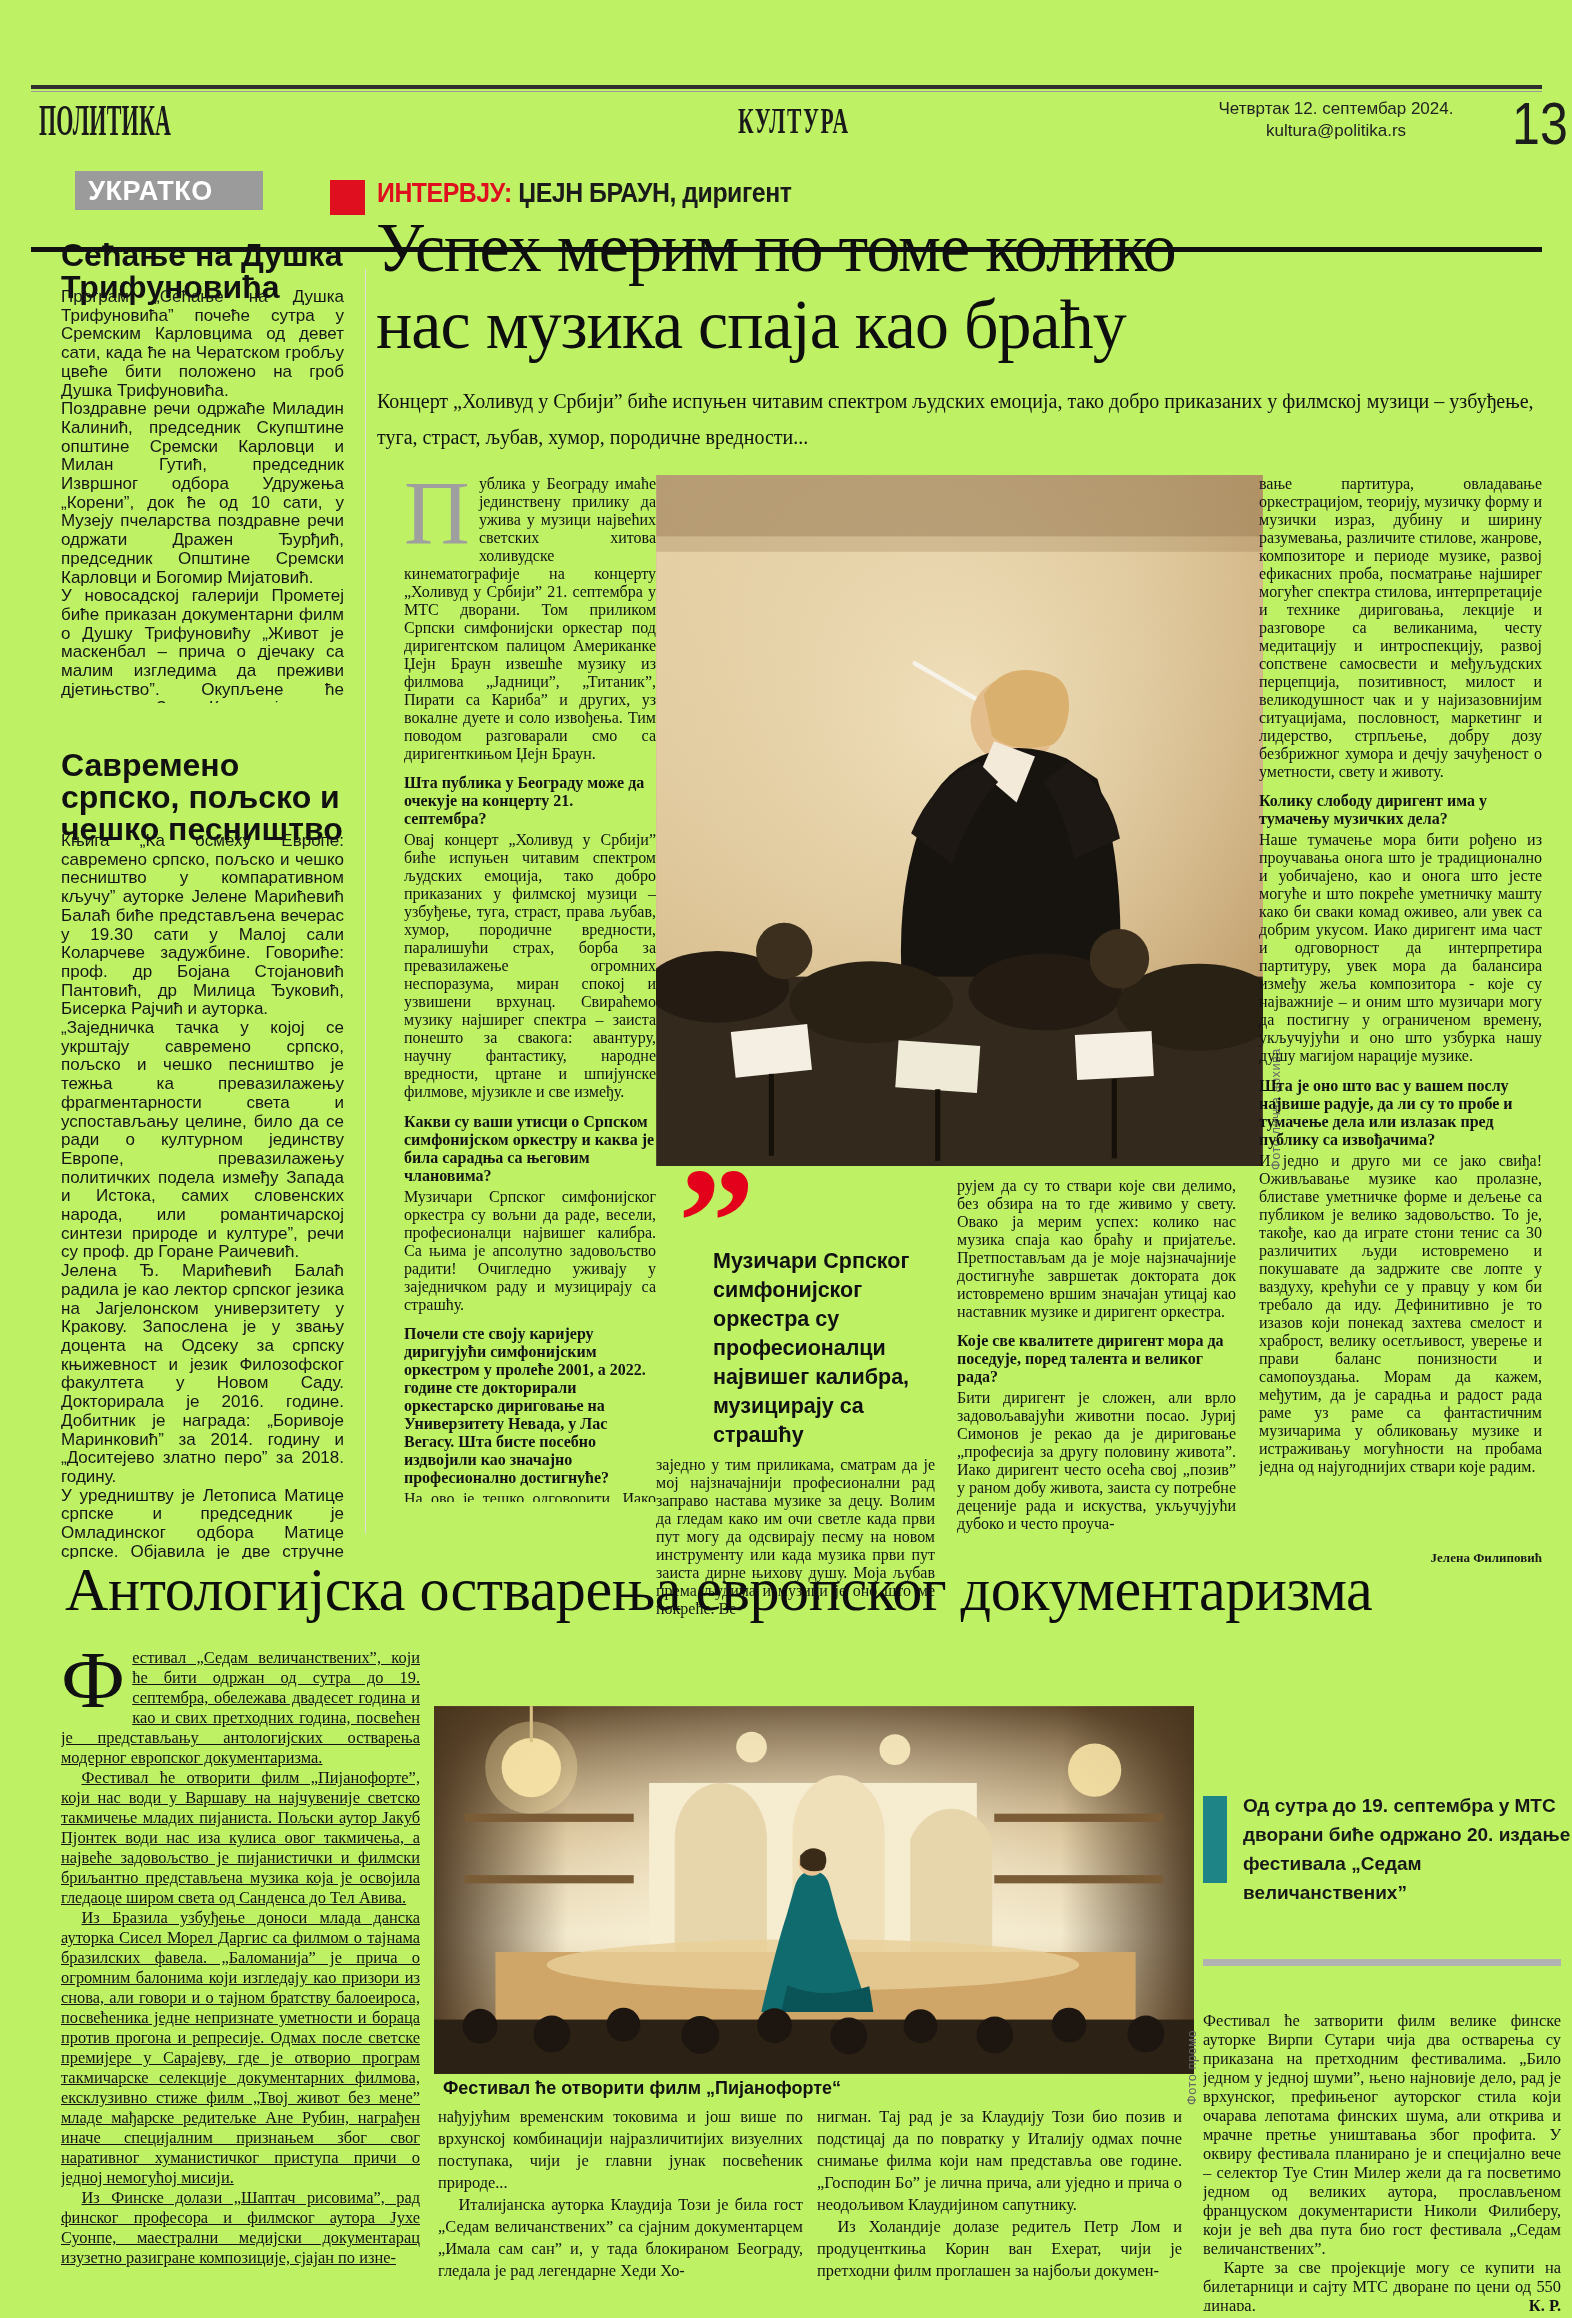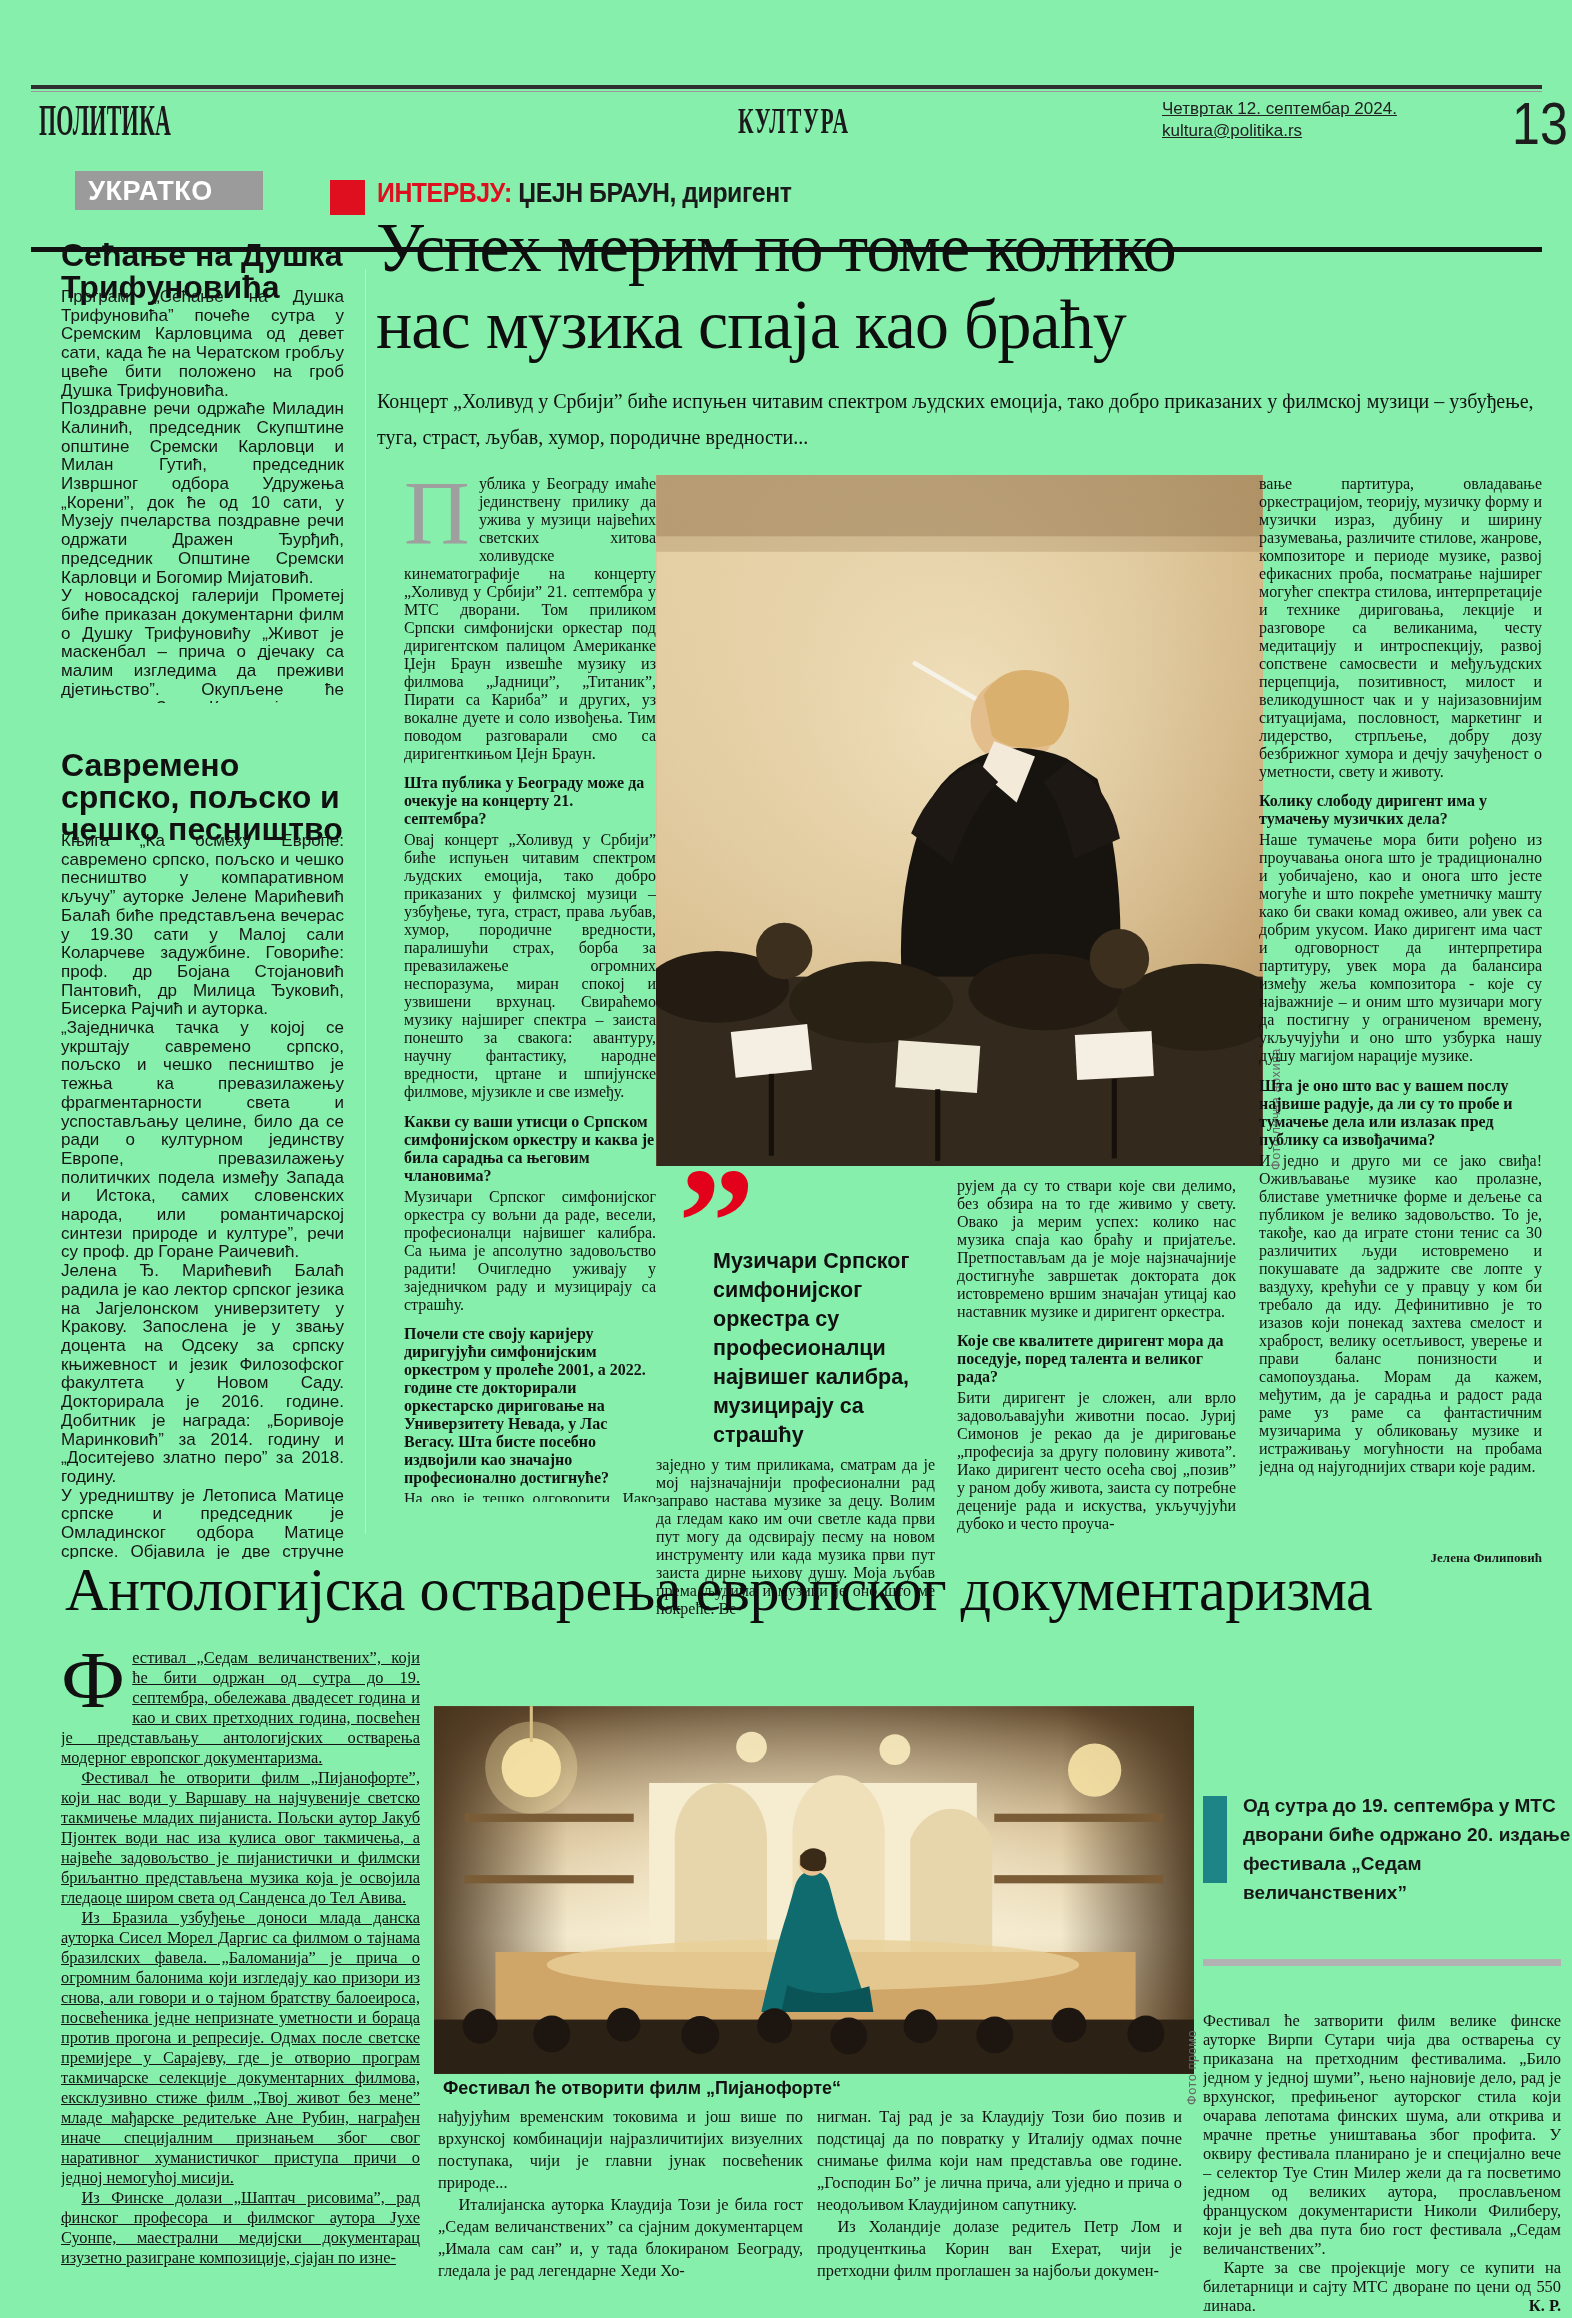--- a/index.html
+++ b/index.html
@@ -1,28 +1,28 @@
 <!DOCTYPE html>
 <html style="font-size:8.2px"><head>
 <meta charset="utf-8">
 <style>
   html,body{margin:0;padding:0;background:#e8e8e4;}
-  .page{position:relative;width:1573px;height:2319px;background:#86efac;margin:0 auto;
+  .page{position:relative;width:1573px;height:2319px;background:#bef264;margin:0 auto;
         font-family:"Liberation Serif",serif;color:#1a1a1a;overflow:hidden;}
   .abs{position:absolute;}
 
   
   .rule-top{left:31px;top:85px;width:1511px;height:3.6px;background:#2f2f2f;}
   .rule-top2{left:31px;top:91px;width:1511px;height:1px;background:#9a9a9a;}
   .masthead{left:39px;top:95px;font-family:"Liberation Serif",serif;font-weight:bold;
             font-size:44px;letter-spacing:0.5px;transform:scaleX(.5);transform-origin:left top;white-space:nowrap;}
   .section-label{left:738px;top:100px;font-size:36px;font-weight:600;letter-spacing:2.6px;
                  transform:scaleX(.6);transform-origin:left top;white-space:nowrap;}
-  .hdr-right{left:1162px;top:98px;width:348px;text-align:left;font-family:"Liberation Sans",sans-serif;
-             font-size:17px;line-height:22px;color:#222;text-decoration:underline;}
+  .hdr-right{left:1162px;top:98px;width:348px;text-align:center;font-family:"Liberation Sans",sans-serif;
+             font-size:17px;line-height:22px;color:#222;}
   .page-num{left:1512px;top:90px;font-family:"Liberation Sans",sans-serif;font-size:59px;
             transform:scaleX(.85);transform-origin:left top;color:#1d1d1d;}
   .rule-hdr-bottom{left:31px;top:247px;width:1511px;height:5.1px;background:#111;}
   .v-divider{left:365px;top:269px;width:1px;height:1265px;background:#ddd;}
 
   
   .ukratko-box{left:75px;top:171px;width:188px;height:39px;background:#9b9b9b;}
   .ukratko-box span{display:block;padding-left:13.3px;line-height:40px;color:#fff;
                     font-family:"Liberation Sans",sans-serif;font-weight:bold;font-size:27px;letter-spacing:0.5px;}
   .rail-title{left:61px;width:287px;font-family:"Liberation Sans",sans-serif;font-weight:bold;

